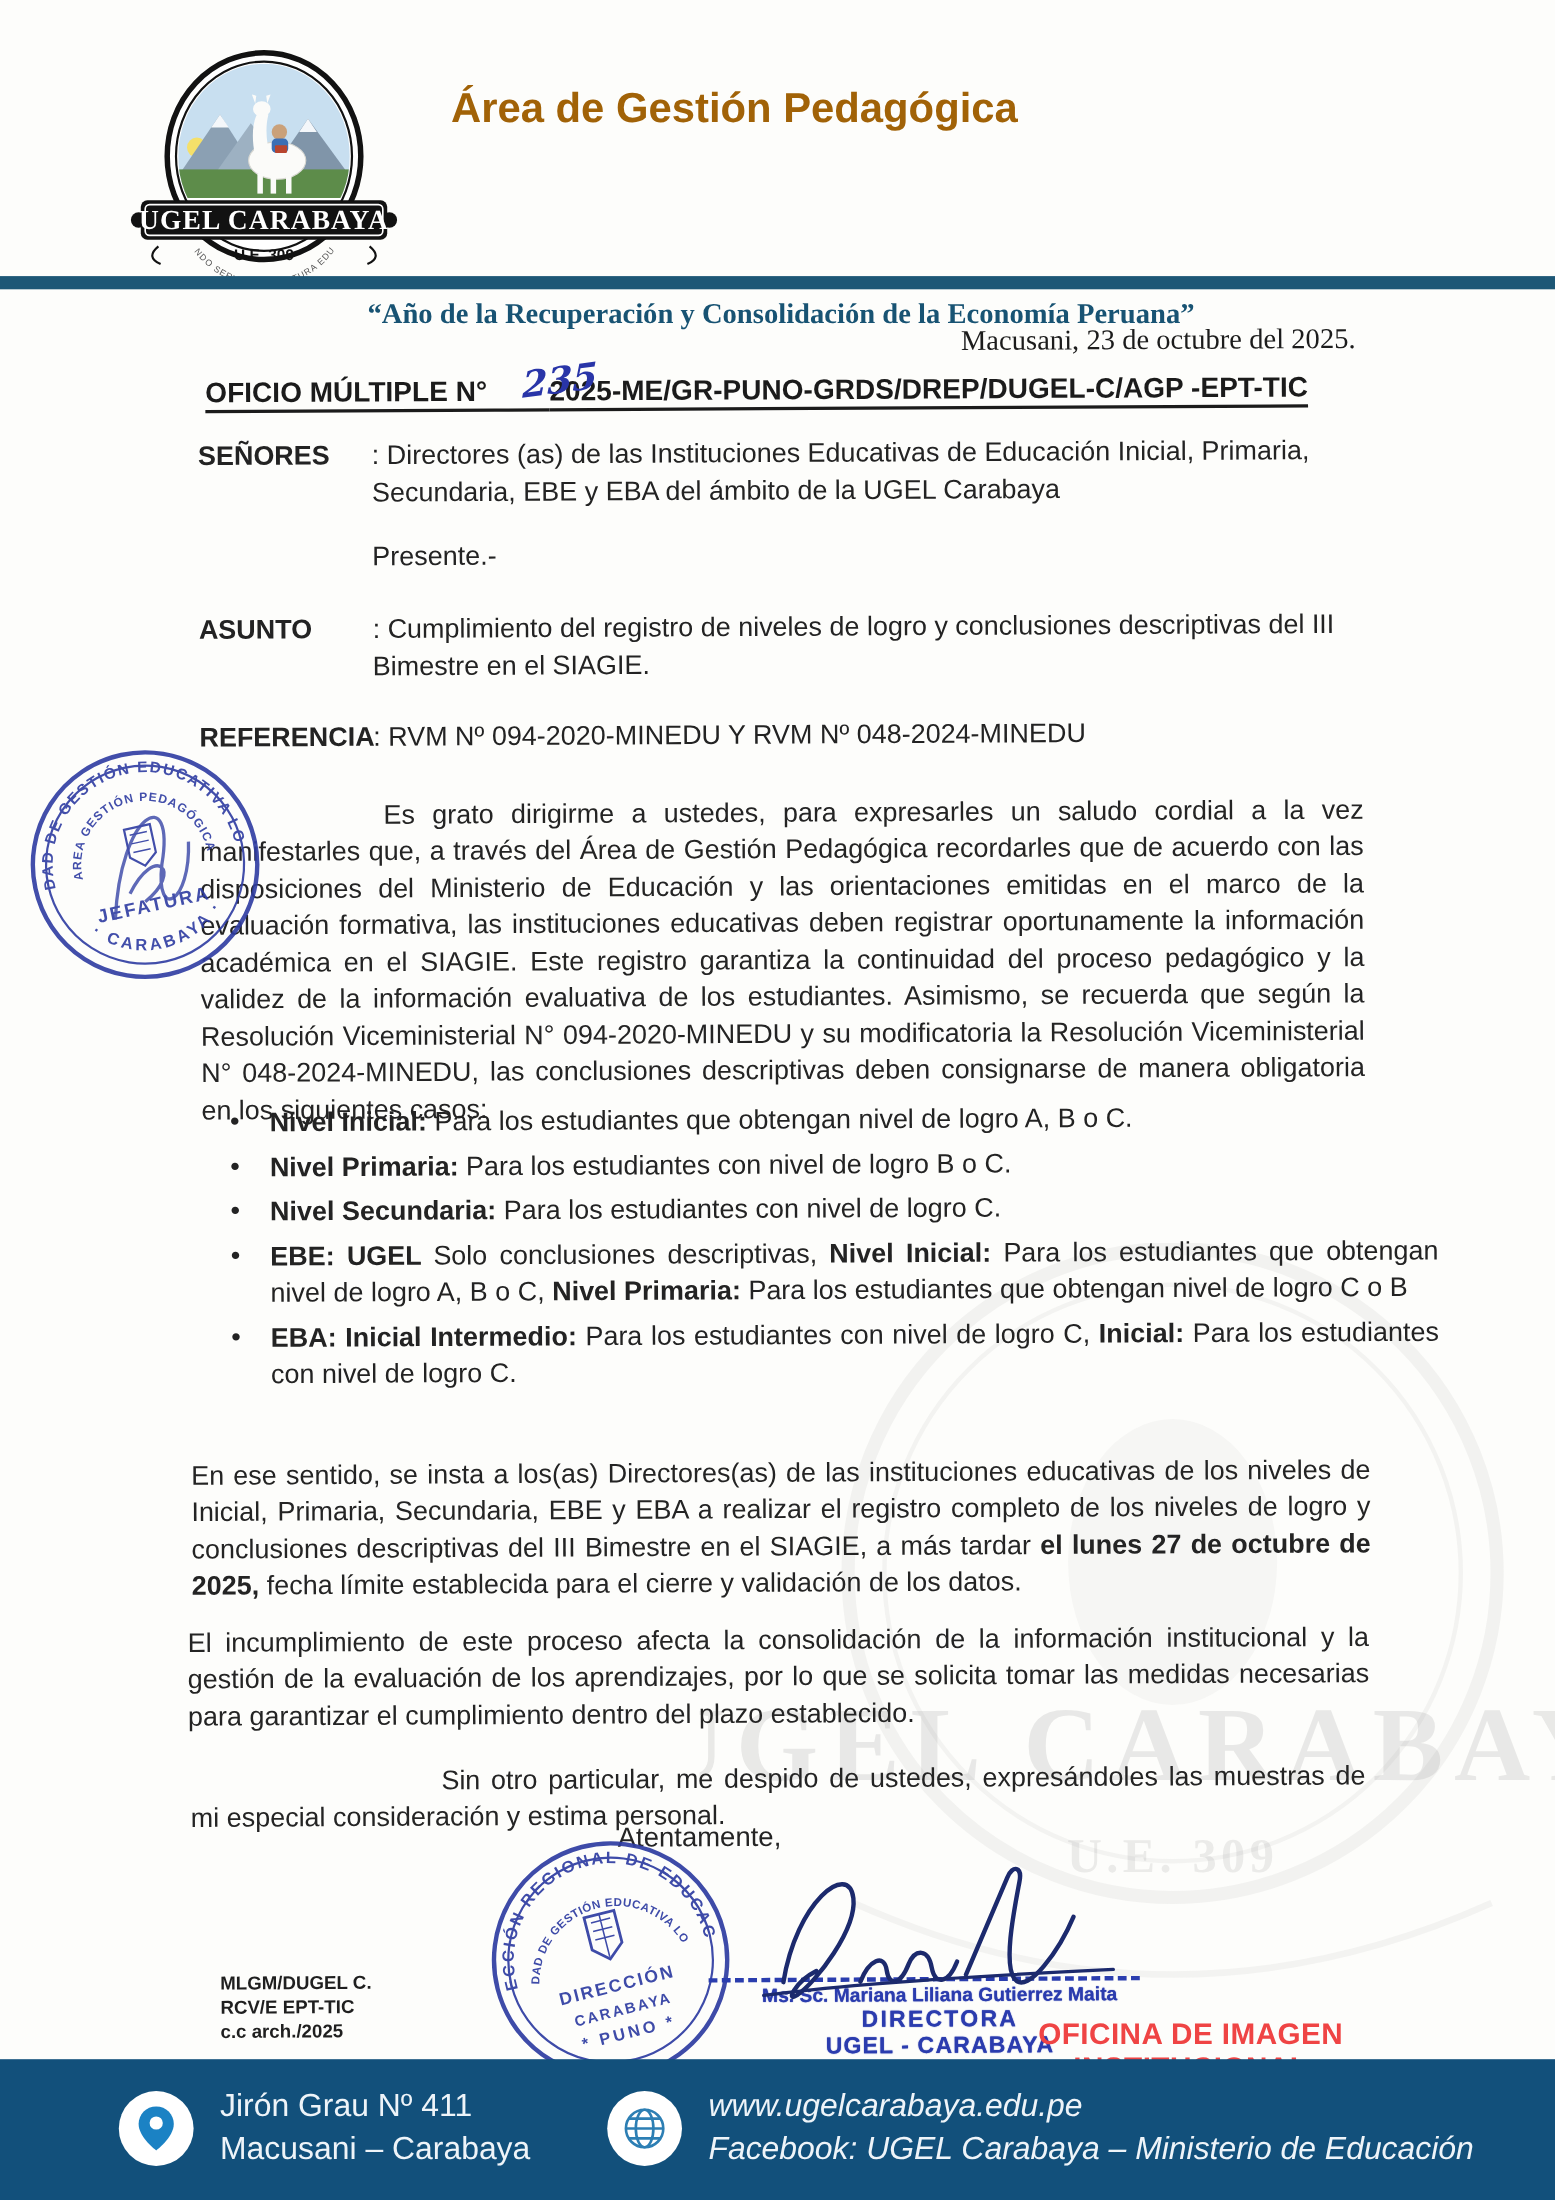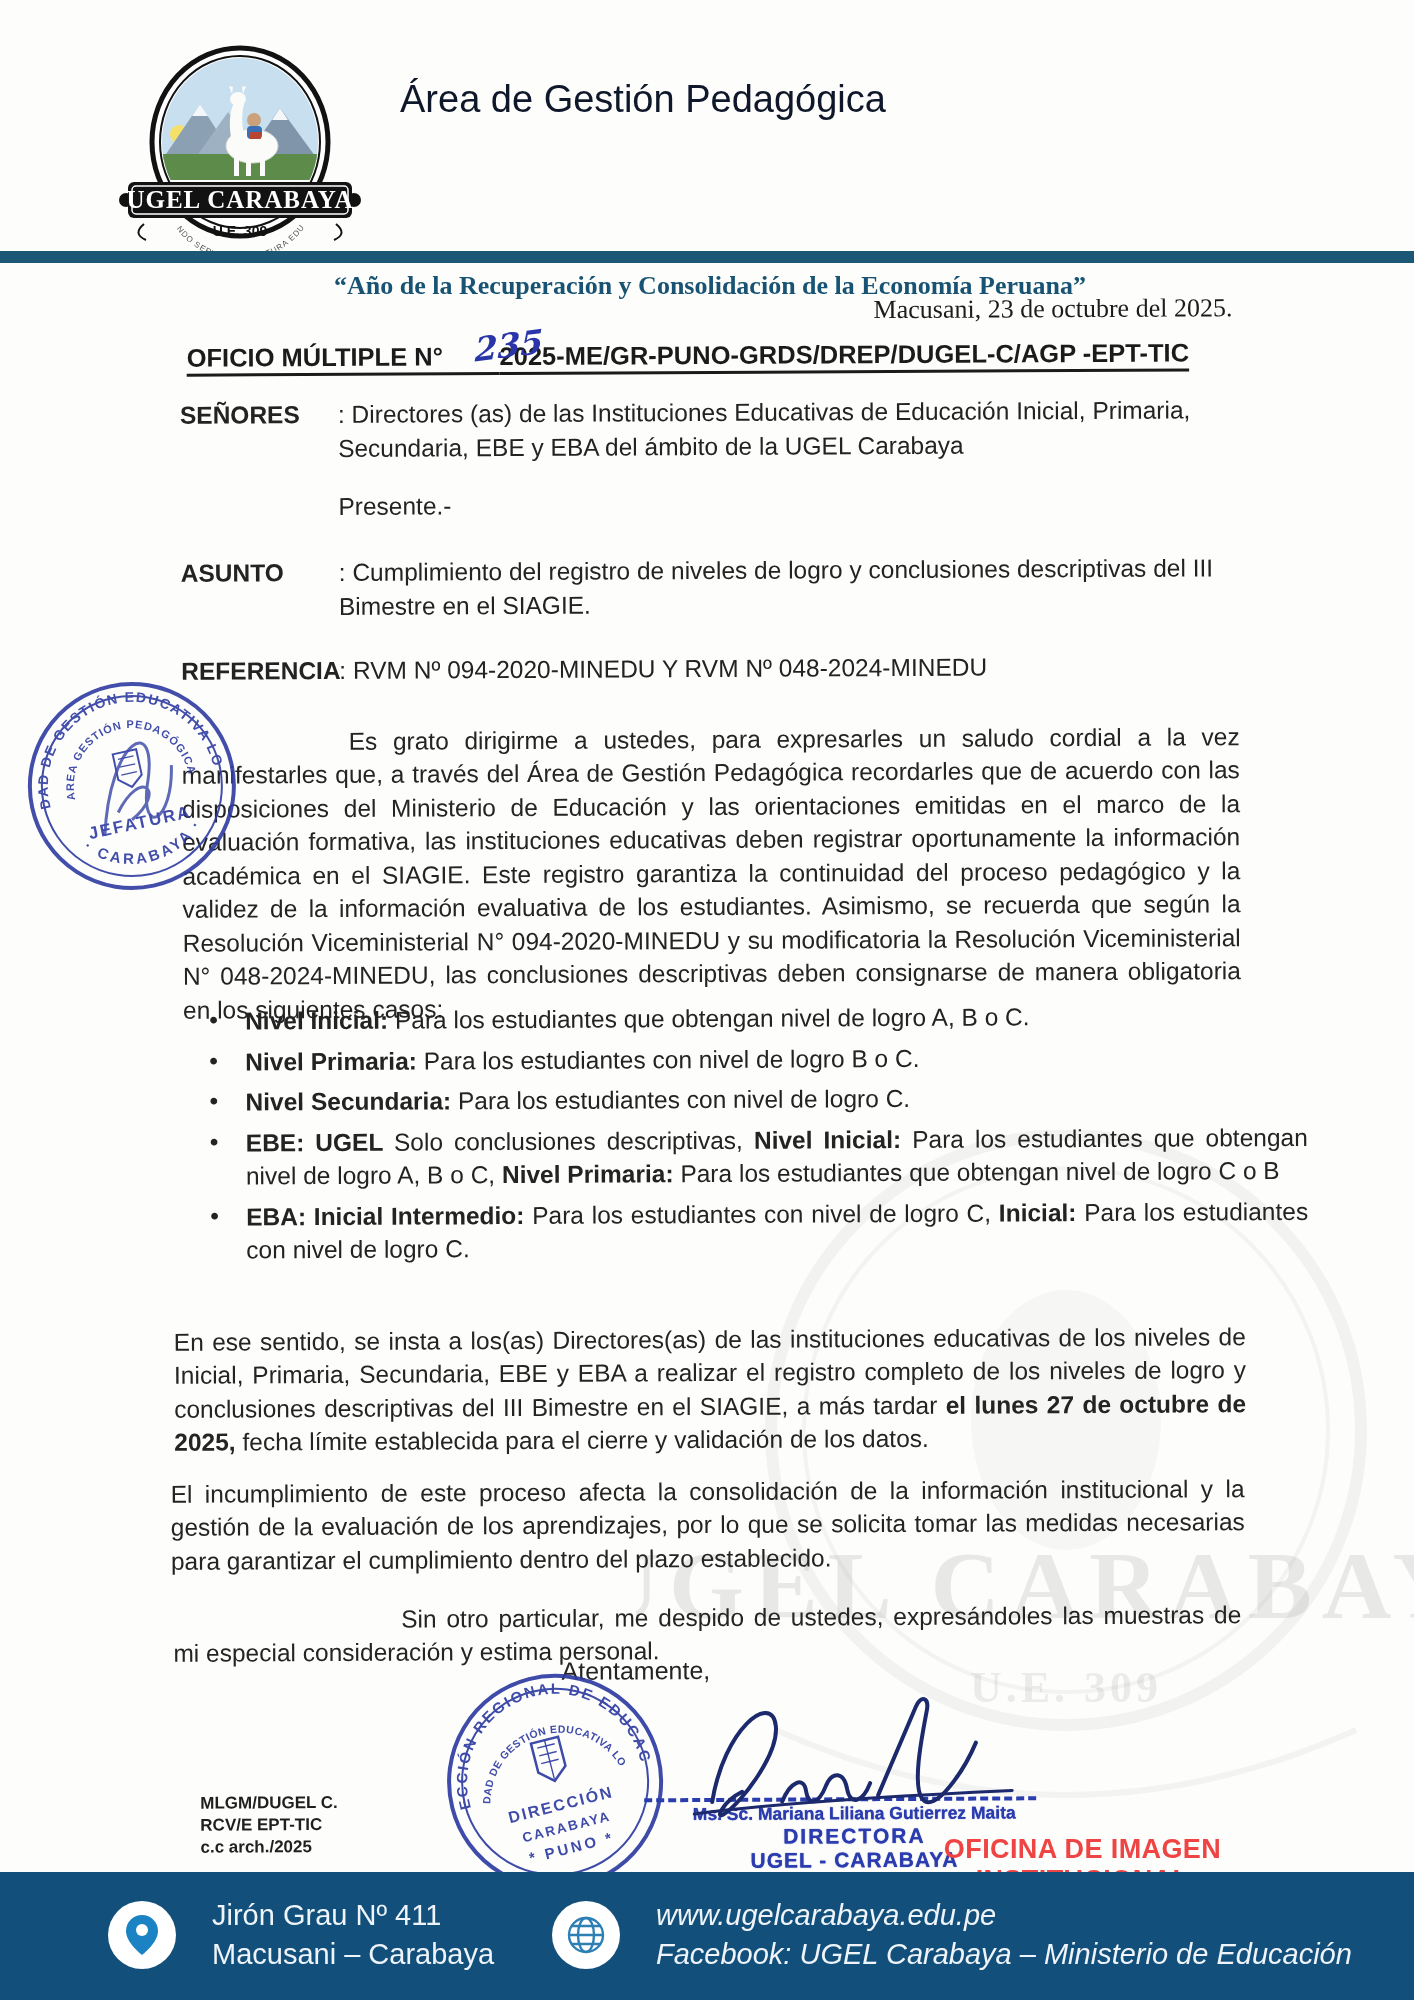--- a/index.html
+++ b/index.html
@@ -2,21 +2,21 @@
 <html><head>
 <meta charset="utf-8">
 <style>
   html,body{margin:0;padding:0;background:#e8e8e8;}
   #page{position:relative;width:1414px;height:2000px;background:#fdfdfb;overflow:hidden;
         font-family:"Liberation Sans",sans-serif;color:#232323;}
   
   #logo{position:absolute;left:104px;top:42px;width:272px;height:216px;}
   #titles{position:absolute;left:398px;top:74px;}
   #titles h1{margin:0;font-size:56px;font-weight:700;letter-spacing:-1px;color:#1a5172;}
-  #titles h2{margin:4px 0 0 2px;font-size:38px;font-weight:400;color:#0f172a;}
+  #titles h2{margin:4px 0 0 12px;font-size:38px;font-weight:700;color:#a16207;}
   #divider{position:absolute;left:0;top:251px;width:100%;height:12px;background:#1d5776;}
   #motto{position:absolute;left:180px;top:271px;width:1060px;text-align:center;
          font-family:"Liberation Serif",serif;font-weight:700;font-size:26px;color:#185373;}
   
   #scan{position:absolute;left:0;top:0;width:1414px;height:2000px;transform:rotate(-0.3deg);}
   #date{position:absolute;left:180px;top:296px;width:1056px;text-align:right;
         font-family:"Liberation Serif",serif;font-size:26px;color:#1c1c1c;}
   #docline{position:absolute;left:190px;top:341px;font-size:25.5px;font-weight:700;color:#1b1b1b;
            text-decoration:underline;text-decoration-thickness:2.5px;text-underline-offset:7px;}
   #handno{position:absolute;left:288px;top:-16px;display:inline-block;
@@ -52,21 +52,21 @@
   #sigrole{font-size:21px;font-weight:700;letter-spacing:2px;text-shadow:0 0 1px #2b3cae;}
   #sigorg{font-size:21px;font-weight:700;letter-spacing:1px;text-shadow:0 0 1px #2b3cae;}
   #initials{position:absolute;left:196px;top:1790px;font-size:17px;font-weight:700;
             line-height:22px;color:#1f1f1f;}
   #imagen-label{position:absolute;left:900px;top:1834px;width:365px;text-align:center;
                 font-size:27px;font-weight:700;letter-spacing:.4px;color:#ef4444;}
   
   #watermark{position:absolute;left:636px;top:1130px;width:778px;height:744px;pointer-events:none;}
   
   #footer{position:absolute;left:0;top:1872px;width:1414px;height:128px;background:#12507b;}
-  .fgroup{position:absolute;display:flex;align-items:center;gap:36px;top:24px;}
+  .fgroup{position:absolute;display:flex;align-items:center;gap:24px;top:24px;}
   #fg1{left:108px;}
   #fg2{left:552px;font-style:italic;}
   .ficon{width:68px;height:68px;background:#fff;border-radius:50%;flex:none;
          display:flex;align-items:center;justify-content:center;}
   .ftext{color:#eef4f9;font-size:29px;line-height:39px;font-weight:400;}
 </style>
 </head>
 <body>
 
 <div id="page">

